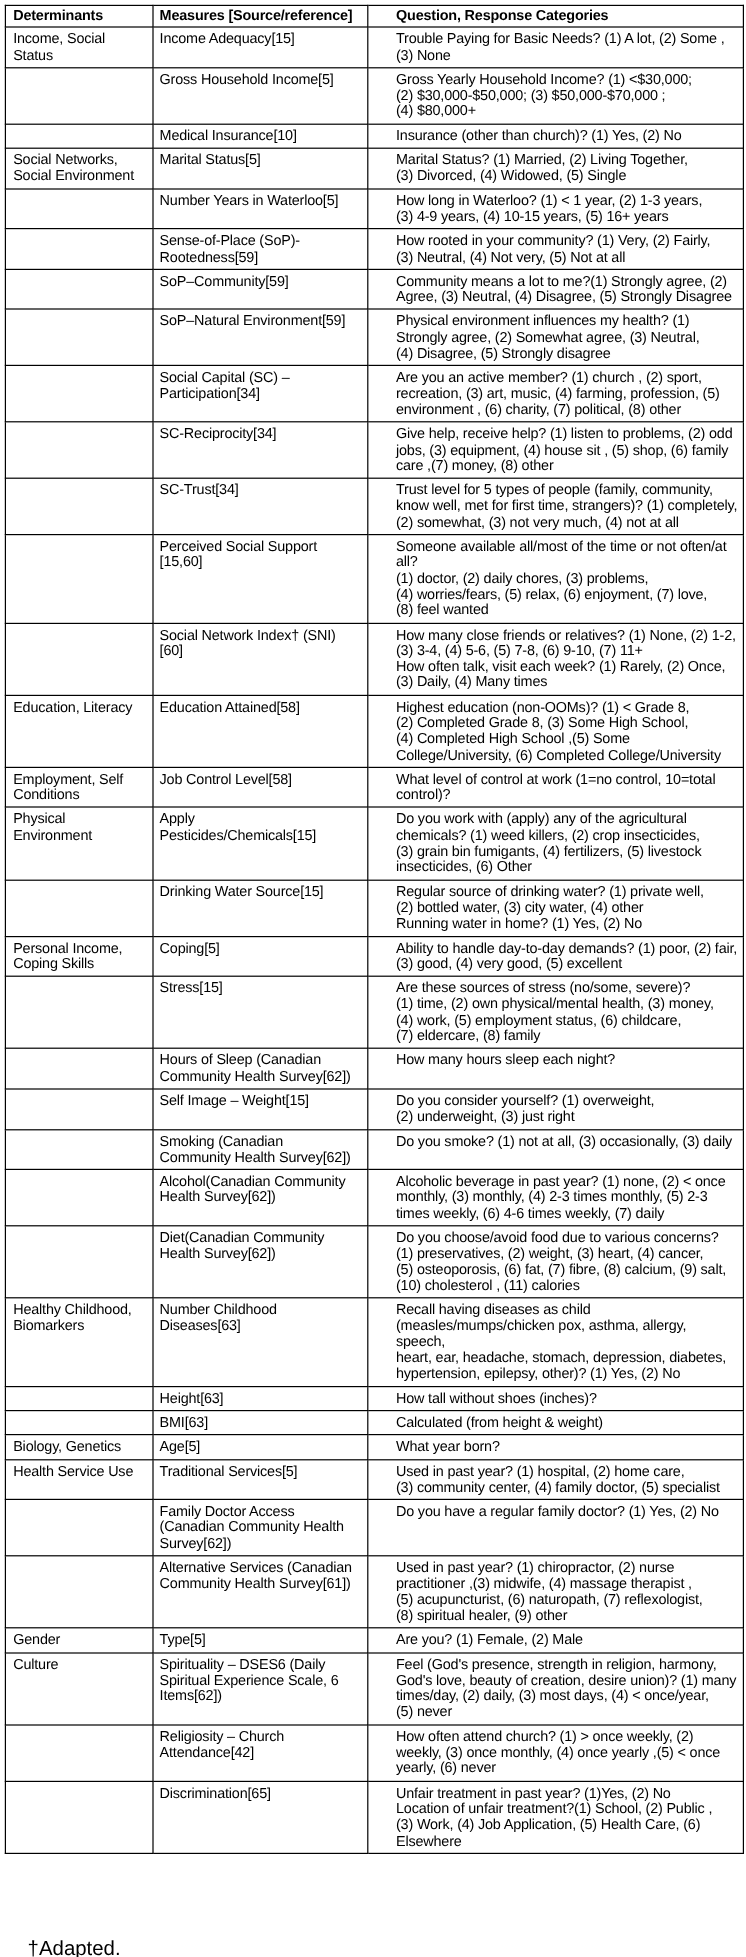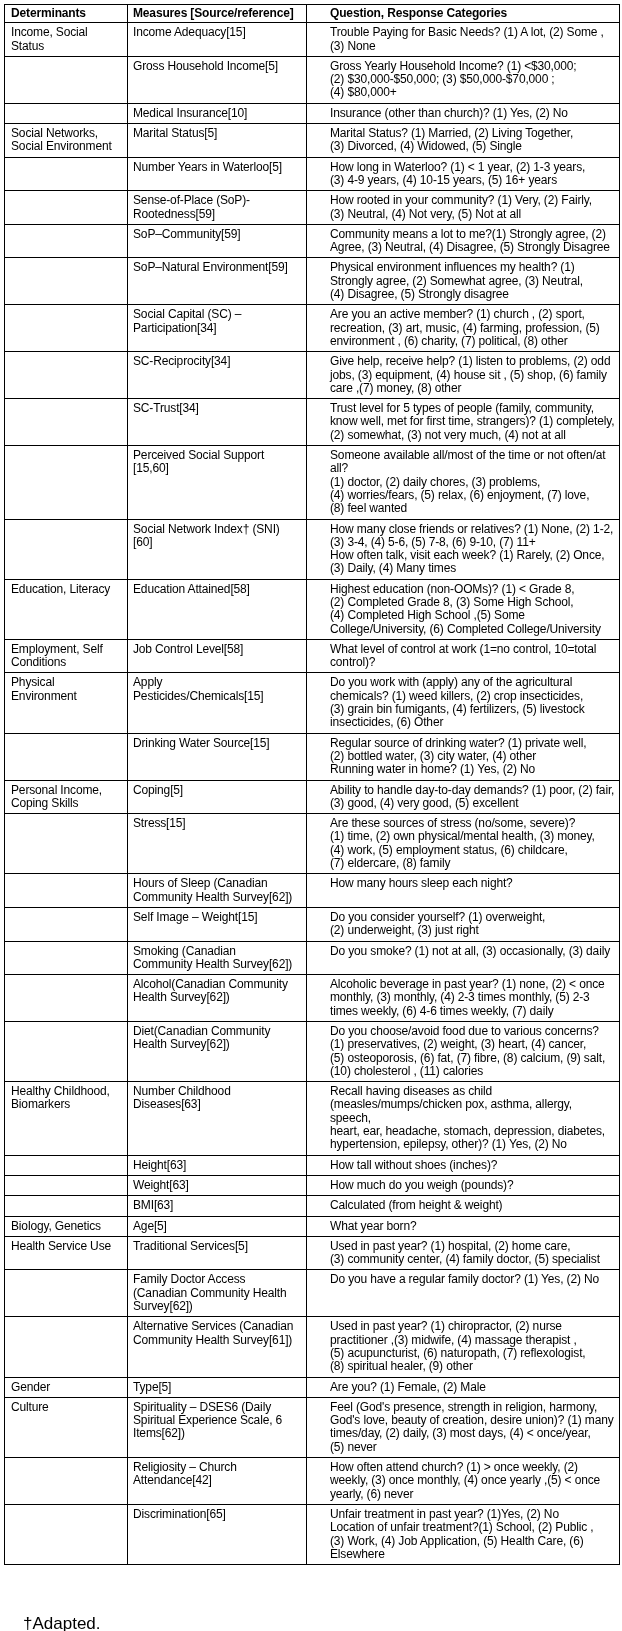--- a/index.html
+++ b/index.html
@@ -219,25 +219,20 @@
 heart, ear, headache, stomach, depression, diabetes,
 hypertension, epilepsy, other)?           (1) Yes, (2) No</td>
       </tr>
       <tr>
         <td class="c1"></td>
         <td class="c2">Height[63]</td>
         <td class="c3">How tall without shoes (inches)?</td>
       </tr>
       <tr>
         <td class="c1"></td>
-        <td class="c2">Weight[63]</td>
-        <td class="c3">How much do you weigh (pounds)?</td>
-      </tr>
-      <tr>
-        <td class="c1"></td>
         <td class="c2">BMI[63]</td>
         <td class="c3">Calculated (from height &amp; weight)</td>
       </tr>
       <tr>
         <td class="c1">Biology, Genetics</td>
         <td class="c2">Age[5]</td>
         <td class="c3">What year born?</td>
       </tr>
       <tr>
         <td class="c1">Health Service Use</td>

